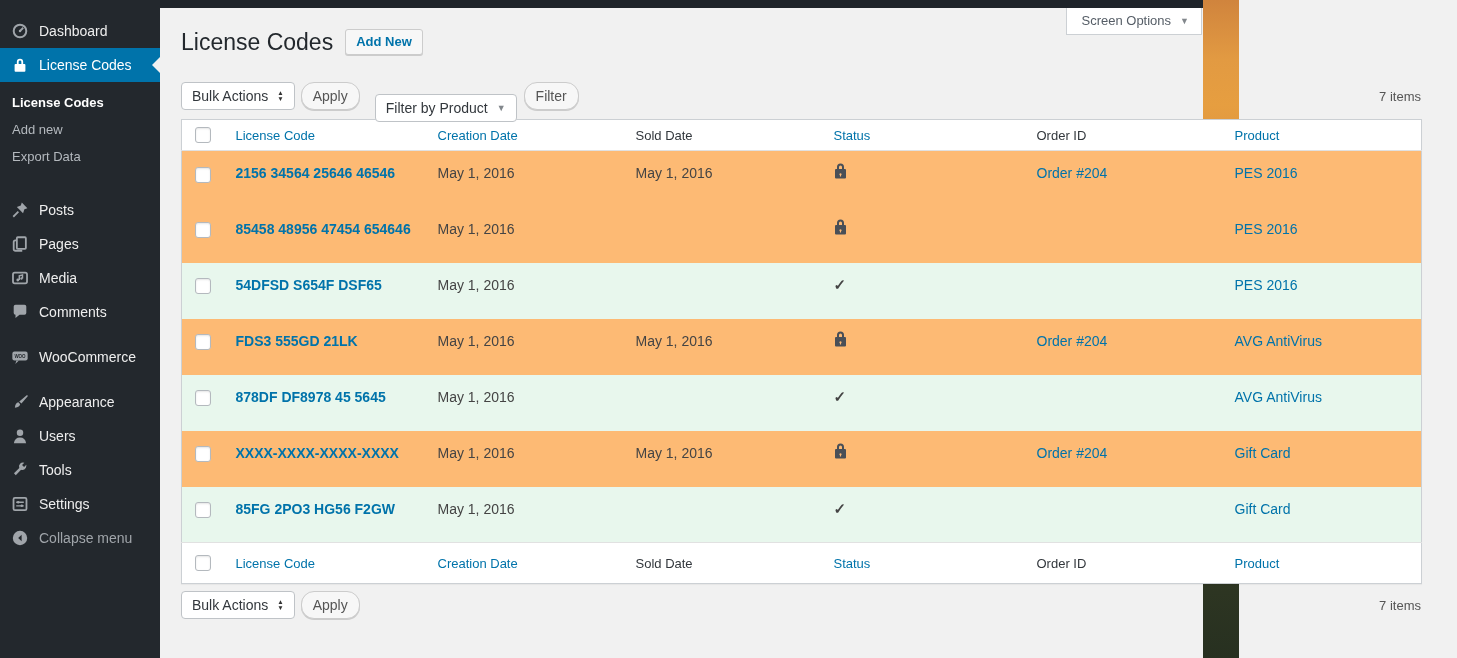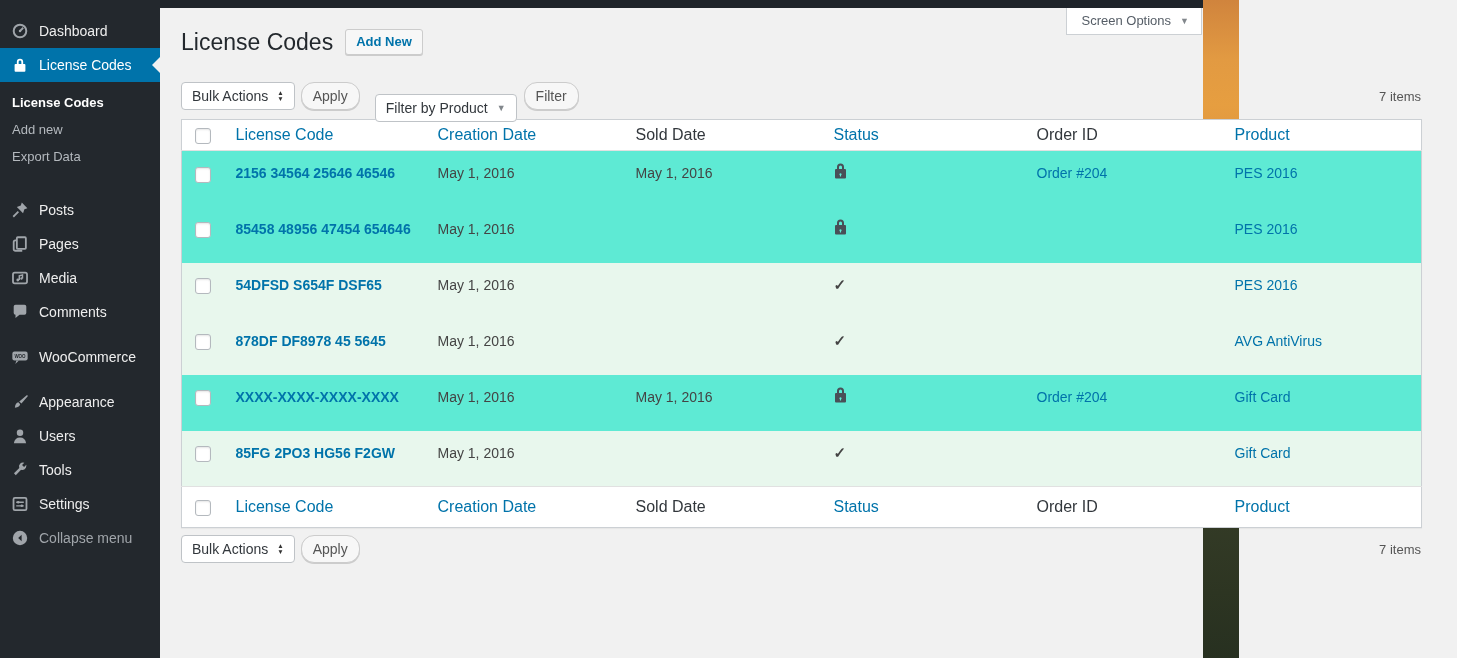--- a/index.html
+++ b/index.html
@@ -68,26 +68,26 @@
     align-items:center; cursor:pointer;
   }
   .ml6 { margin-left:6px; } .ml15 { margin-left:15px;margin-top:24px; } .ml7 { margin-left:7px; }
   .items-count { margin-left:auto; color:#555; font-size:13px; }
 
   
   table.lc-table {
     border-collapse:collapse; table-layout:fixed; width:1240px; margin-top:9px;
     background:#fff; border:1px solid #ccd0d4; box-shadow:0 1px 1px rgba(0,0,0,.04);
   }
-  .lc-table th { text-align:left; font-weight:400; font-size:16px; color:#32373c; padding:0 10px; }
+  .lc-table th { text-align:left; font-weight:400; font-size:13px; color:#32373c; padding:0 10px; }
   .lc-table thead th { height:31px; border-bottom:1px solid #e1e1e1; }
   .lc-table tfoot th { height:41px; border-top:1px solid #e1e1e1; }
   .lc-table th a { color:#0073aa; text-decoration:none; cursor:pointer; }
   .lc-table tbody td { height:56px; vertical-align:top; padding:14px 10px 0 10px; font-size:14px; color:#444; }
-  .row-sold { background:#5eead4; }
+  .row-sold { background:#fdba74; }
   .row-available { background:#e8f7ed; }
   .cb {
     display:inline-block; width:16px; height:16px; background:#fff;
     border:1px solid #b4b9be; border-radius:3px; box-shadow:inset 0 1px 2px rgba(0,0,0,.1);
     cursor:pointer; vertical-align:middle;
   }
   th .cb { margin-left:3px; }
   td .cb { margin-left:3px; margin-top:1px; }
   .code-link { color:#0073aa; font-weight:700; text-decoration:none; cursor:pointer; }
   .cell-link { color:#0073aa; text-decoration:none; cursor:pointer; }
@@ -323,20 +323,31 @@
           </tr>
           <tr class="row row-available">
             <td><span class="cb"></span></td>
             <td><a class="code-link">54DFSD S654F DSF65</a></td>
             <td>May 1, 2016</td>
             <td></td>
             <td><span class="st-check">✓</span></td>
             <td><a class="cell-link"></a></td>
             <td><a class="cell-link">PES 2016</a></td>
           </tr>
+          <tr class="row row-sold">
+            <td><span class="cb"></span></td>
+            <td><a class="code-link">FDS3 555GD 21LK</a></td>
+            <td>May 1, 2016</td>
+            <td>May 1, 2016</td>
+            <td><span class="st-lock"><svg viewBox="0 0 13 16">
+                    <path d="M3 6V4a3.5 3.5 0 017 0v2h1a1 1 0 011 1v7.5a1 1 0 01-1 1H2a1 1 0 01-1-1V7a1 1 0 011-1h1zm2 0h3V4a1.5 1.5 0 00-3 0v2zm1.5 4.2a1.1 1.1 0 00-.55 2.05V13.6h1.1v-1.35a1.1 1.1 0 00-.55-2.05z" fill-rule="evenodd"></path>
+                  </svg></span></td>
+            <td><a class="cell-link">Order #204</a></td>
+            <td><a class="cell-link">AVG AntiVirus</a></td>
+          </tr>
           <tr class="row row-available">
             <td><span class="cb"></span></td>
             <td><a class="code-link">878DF DF8978 45 5645</a></td>
             <td>May 1, 2016</td>
             <td></td>
             <td><span class="st-check">✓</span></td>
             <td><a class="cell-link"></a></td>
             <td><a class="cell-link">AVG AntiVirus</a></td>
           </tr>
           <tr class="row row-sold">

